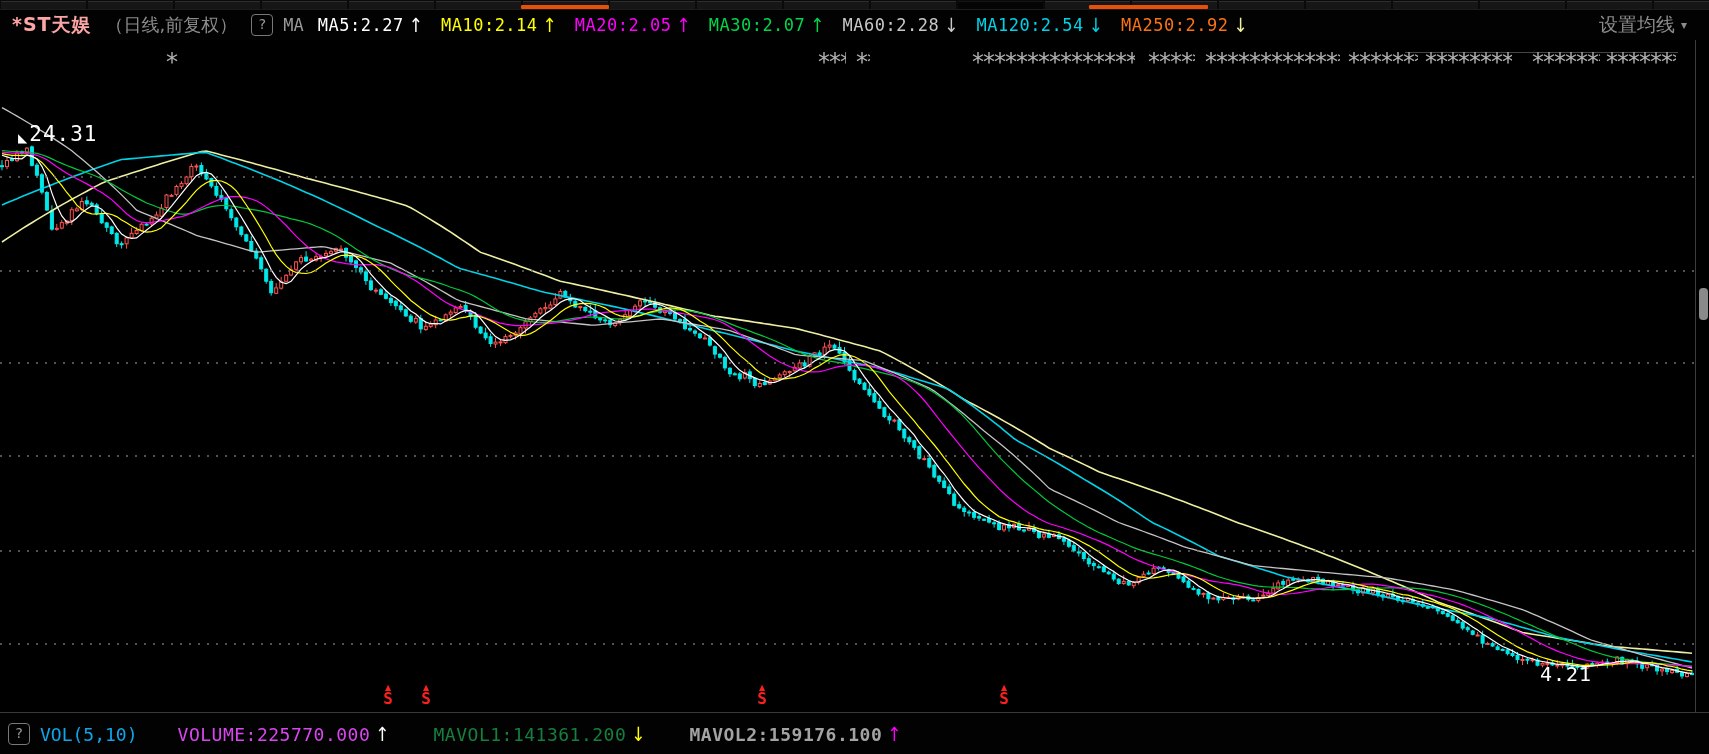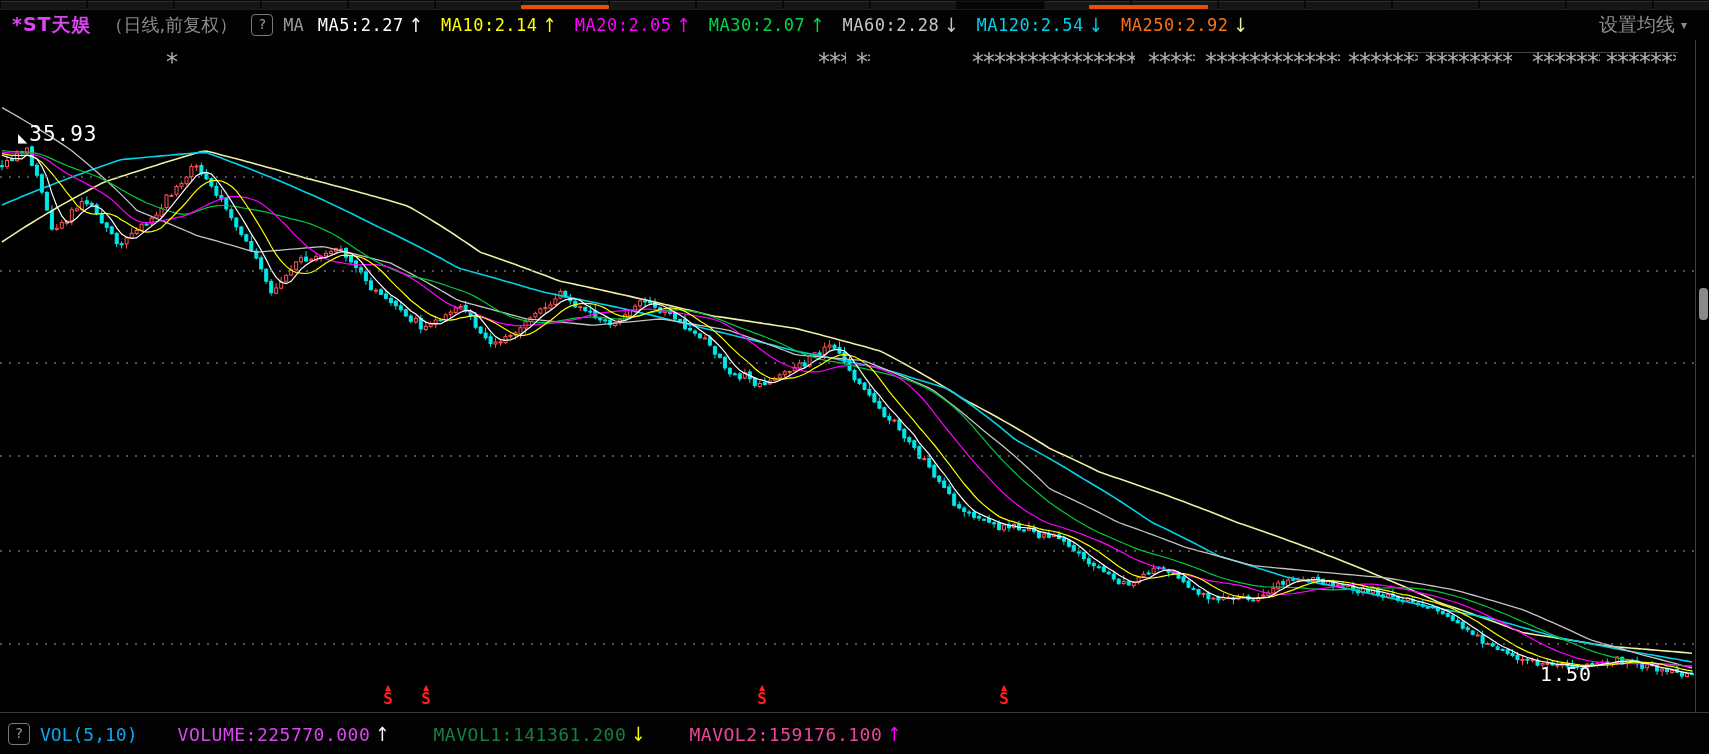--- a/index.html
+++ b/index.html
@@ -6,21 +6,21 @@
   .screen{position:relative;width:1709px;height:754px;background:#020202;overflow:hidden;
           font-family:"DejaVu Sans",sans-serif;-webkit-font-smoothing:none;}
   
   .tabstrip{position:absolute;left:0;top:0;width:1709px;height:9px;background:#0a0a0a;border-bottom:1px solid #1c1c1c;}
   .tabseg{position:absolute;top:1px;height:7px;background:#161616;border-top:1px solid #2e2e2e;}
   .tabseg.dark{background:#050505;border-top-color:#151515;}
   .tabhl{position:absolute;top:5px;height:4px;border-radius:1px;}
   
   .topbar{position:absolute;left:0;top:9px;width:1709px;height:31px;display:flex;align-items:center;
           padding:0 12px;box-sizing:border-box;white-space:nowrap;}
-  .sym{color:#d946ef;font-size:19px;font-weight:bold;letter-spacing:1px;}
+  .sym{color:#fca5a5;font-size:19px;font-weight:bold;letter-spacing:1px;}
   .mode{color:#8c8c8c;font-size:18px;margin-left:14px;}
   .helpbox{display:inline-block;width:20px;height:20px;line-height:19px;text-align:center;border:1px solid #787878;
            border-radius:4px;color:#9a9a9a;font-size:14px;margin-left:14px;font-family:"DejaVu Sans Mono",monospace;}
   .malbl{color:#9a9a9a;font-size:17px;margin-left:10px;font-family:"DejaVu Sans Mono",monospace;}
   .ma-items{display:inline-flex;align-items:flex-end;margin-left:14px;}
   .ma-item{display:inline-flex;align-items:center;margin-right:18px;}
   .num{font-family:"DejaVu Sans Mono",monospace;}
   .ma-item .lbl{font-size:17px;letter-spacing:0.5px;}
   .arr{font-size:17px;margin-left:5px;transform:scaleY(1.15);display:inline-block;}
   .settings{margin-left:auto;color:#8c8c8c;font-size:19px;display:inline-flex;align-items:center;cursor:default;padding-right:10px;}
@@ -812,23 +812,23 @@
         <polyline fill="none" stroke="#efefa2" stroke-width="1.6" points="2.0,202.0 7.0,198.6 12.0,195.4 17.0,192.1 21.9,188.9 26.9,185.8 31.9,182.7 36.9,179.6 41.9,176.6 46.9,173.6 51.9,170.7 56.8,167.8 61.8,164.9 66.8,162.1 71.8,159.3 76.8,156.6 81.8,153.9 86.8,151.2 91.7,148.5 96.7,145.9 101.7,143.3 106.7,141.3 111.7,139.6 116.7,138.0 121.6,136.3 126.6,134.7 131.6,133.1 136.6,131.5 141.6,129.9 146.6,128.3 151.6,126.7 156.5,125.2 161.5,123.6 166.5,122.1 171.5,120.5 176.5,119.0 181.5,117.5 186.5,116.0 191.4,114.5 196.4,113.0 201.4,111.6 206.4,111.0 211.4,112.3 216.4,113.6 221.4,114.9 226.3,116.2 231.3,117.5 236.3,118.8 241.3,120.1 246.3,121.5 251.3,122.8 256.3,124.2 261.2,125.5 266.2,126.9 271.2,128.3 276.2,129.6 281.2,131.0 286.2,132.4 291.1,133.9 296.1,135.3 301.1,136.7 306.1,138.2 311.1,139.4 316.1,140.7 321.1,142.0 326.0,143.3 331.0,144.7 336.0,146.0 341.0,147.3 346.0,148.6 351.0,150.0 356.0,151.3 360.9,152.7 365.9,154.1 370.9,155.5 375.9,156.8 380.9,158.2 385.9,159.6 390.9,161.1 395.8,162.5 400.8,163.9 405.8,165.4 410.8,167.7 415.8,170.6 420.8,173.6 425.8,176.6 430.7,179.6 435.7,182.7 440.7,185.8 445.7,189.0 450.7,192.2 455.7,195.5 460.6,198.8 465.6,202.1 470.6,205.5 475.6,209.0 480.6,212.4 485.6,214.1 490.6,215.8 495.5,217.5 500.5,219.3 505.5,221.0 510.5,222.8 515.5,224.6 520.5,226.4 525.5,228.2 530.4,230.0 535.4,231.9 540.4,233.7 545.4,235.6 550.4,237.5 555.4,239.4 560.4,241.2 565.3,242.3 570.3,243.3 575.3,244.4 580.3,245.5 585.3,246.5 590.3,247.6 595.3,248.7 600.2,249.8 605.2,250.9 610.2,252.0 615.2,253.1 620.2,254.2 625.2,255.3 630.1,256.4 635.1,257.6 640.1,258.7 645.1,259.8 650.1,261.0 655.1,262.1 660.1,263.3 665.0,264.5 670.0,265.6 675.0,266.8 680.0,268.0 685.0,269.2 690.0,270.4 695.0,271.6 699.9,272.8 704.9,274.0 709.9,275.2 714.9,276.2 719.9,276.9 724.9,277.6 729.9,278.4 734.8,279.1 739.8,279.9 744.8,280.6 749.8,281.4 754.8,282.2 759.8,282.9 764.8,283.7 769.7,284.4 774.7,285.2 779.7,286.0 784.7,286.8 789.7,287.5 794.7,288.3 799.6,289.4 804.6,290.7 809.6,292.0 814.6,293.3 819.6,294.6 824.6,295.9 829.6,297.2 834.5,298.5 839.5,299.9 844.5,301.2 849.5,302.5 854.5,303.9 859.5,305.3 864.5,306.6 869.4,308.0 874.4,309.4 879.4,310.8 884.4,313.1 889.4,315.7 894.4,318.4 899.4,321.1 904.3,323.8 909.3,326.6 914.3,329.4 919.3,332.2 924.3,335.1 929.3,338.0 934.3,340.9 939.2,343.9 944.2,346.9 949.2,350.0 954.2,353.1 959.2,356.3 964.2,359.5 969.1,362.2 974.1,364.8 979.1,367.4 984.1,370.1 989.1,372.8 994.1,375.5 999.1,378.3 1004.0,381.1 1009.0,383.9 1014.0,386.8 1019.0,389.7 1024.0,392.6 1029.0,395.6 1034.0,398.7 1038.9,401.7 1043.9,404.8 1048.9,408.0 1053.9,410.4 1058.9,412.7 1063.9,415.0 1068.9,417.3 1073.8,419.6 1078.8,422.0 1083.8,424.4 1088.8,426.8 1093.8,429.2 1098.8,431.7 1103.8,433.6 1108.7,435.3 1113.7,436.9 1118.7,438.6 1123.7,440.3 1128.7,442.0 1133.7,443.7 1138.6,445.4 1143.6,447.2 1148.6,448.9 1153.6,450.7 1158.6,452.5 1163.6,454.3 1168.6,456.1 1173.5,457.9 1178.5,459.8 1183.5,461.6 1188.5,463.5 1193.5,465.4 1198.5,467.3 1203.5,469.2 1208.4,471.1 1213.4,473.1 1218.4,475.1 1223.4,477.1 1228.4,479.1 1233.4,481.1 1238.4,482.9 1243.3,484.6 1248.3,486.3 1253.3,488.0 1258.3,489.7 1263.3,491.5 1268.3,493.2 1273.3,495.0 1278.2,496.8 1283.2,498.6 1288.2,500.4 1293.2,502.2 1298.2,504.0 1303.2,505.9 1308.1,507.7 1313.1,509.6 1318.1,511.5 1323.1,513.4 1328.1,515.4 1333.1,517.3 1338.1,519.3 1343.0,521.3 1348.0,523.3 1353.0,525.3 1358.0,527.3 1363.0,529.3 1368.0,531.3 1373.0,533.4 1377.9,535.5 1382.9,537.5 1387.9,539.7 1392.9,541.8 1397.9,543.9 1402.9,546.1 1407.9,548.3 1412.8,550.5 1417.8,552.8 1422.8,555.0 1427.8,557.3 1432.8,559.6 1437.8,561.9 1442.8,563.7 1447.7,565.4 1452.7,567.1 1457.7,568.8 1462.7,570.6 1467.7,572.3 1472.7,574.1 1477.6,575.9 1482.6,577.7 1487.6,579.5 1492.6,581.3 1497.6,583.1 1502.6,585.0 1507.6,586.8 1512.5,588.7 1517.5,590.6 1522.5,592.5 1527.5,593.4 1532.5,594.2 1537.5,595.0 1542.5,595.7 1547.4,596.5 1552.4,597.3 1557.4,598.1 1562.4,598.9 1567.4,599.7 1572.4,600.5 1577.4,601.3 1582.3,602.1 1587.3,602.9 1592.3,603.7 1597.3,604.5 1602.3,605.3 1607.3,606.1 1612.3,606.6 1617.2,607.0 1622.2,607.4 1627.2,607.8 1632.2,608.2 1637.2,608.6 1642.2,609.0 1647.1,609.4 1652.1,609.9 1657.1,610.3 1662.1,610.7 1667.1,611.1 1672.1,611.5 1677.1,611.9 1682.0,612.4 1687.0,612.8 1692.0,613.2"></polyline>
         <polyline fill="none" stroke="#00d2e8" stroke-width="1.6" points="2.0,164.9 7.0,162.8 12.0,160.7 17.0,158.7 21.9,156.6 26.9,154.6 31.9,152.6 36.9,150.6 41.9,148.6 46.9,146.7 51.9,144.7 56.8,142.8 61.8,140.9 66.8,139.0 71.8,137.1 76.8,135.3 81.8,133.4 86.8,131.6 91.7,129.8 96.7,128.0 101.7,126.2 106.7,124.4 111.7,122.7 116.7,120.9 121.6,119.5 126.6,119.1 131.6,118.6 136.6,118.2 141.6,117.7 146.6,117.3 151.6,116.8 156.5,116.4 161.5,115.9 166.5,115.5 171.5,115.0 176.5,114.6 181.5,114.1 186.5,113.7 191.4,113.2 196.4,112.8 201.4,112.4 206.4,112.6 211.4,114.5 216.4,116.3 221.4,118.1 226.3,120.0 231.3,121.9 236.3,123.8 241.3,125.7 246.3,127.6 251.3,129.6 256.3,131.5 261.2,133.5 266.2,135.5 271.2,137.5 276.2,139.6 281.2,141.6 286.2,143.7 291.1,145.8 296.1,148.0 301.1,150.2 306.1,152.4 311.1,154.6 316.1,156.8 321.1,159.1 326.0,161.4 331.0,163.7 336.0,166.1 341.0,168.5 346.0,170.9 351.0,173.3 356.0,175.7 360.9,178.2 365.9,180.7 370.9,183.3 375.9,185.7 380.9,188.1 385.9,190.4 390.9,192.8 395.8,195.3 400.8,197.7 405.8,200.2 410.8,202.7 415.8,205.2 420.8,207.8 425.8,210.4 430.7,213.0 435.7,215.7 440.7,218.3 445.7,221.1 450.7,223.8 455.7,226.6 460.6,228.7 465.6,230.1 470.6,231.4 475.6,232.8 480.6,234.2 485.6,235.5 490.6,236.9 495.5,238.3 500.5,239.7 505.5,241.2 510.5,242.6 515.5,244.0 520.5,245.4 525.5,246.9 530.4,248.4 535.4,249.8 540.4,251.3 545.4,252.5 550.4,253.5 555.4,254.5 560.4,255.6 565.3,256.6 570.3,257.6 575.3,258.6 580.3,259.6 585.3,260.7 590.3,261.7 595.3,262.7 600.2,263.8 605.2,264.8 610.2,265.9 615.2,266.9 620.2,268.0 625.2,269.1 630.1,270.2 635.1,271.4 640.1,272.6 645.1,273.7 650.1,274.9 655.1,276.1 660.1,277.3 665.0,278.5 670.0,279.8 675.0,281.0 680.0,282.2 685.0,283.5 690.0,284.7 695.0,285.9 699.9,287.2 704.9,288.5 709.9,289.7 714.9,291.0 719.9,292.1 724.9,293.3 729.9,294.5 734.8,295.7 739.8,297.0 744.8,298.2 749.8,299.4 754.8,300.6 759.8,301.9 764.8,303.1 769.7,304.4 774.7,305.6 779.7,306.9 784.7,308.2 789.7,309.5 794.7,310.8 799.6,311.9 804.6,312.8 809.6,313.8 814.6,314.8 819.6,315.8 824.6,316.8 829.6,317.8 834.5,318.8 839.5,319.8 844.5,320.8 849.5,321.8 854.5,322.9 859.5,323.9 864.5,324.9 869.4,326.0 874.4,327.0 879.4,328.0 884.4,329.4 889.4,330.9 894.4,332.3 899.4,333.8 904.3,335.3 909.3,336.9 914.3,338.4 919.3,339.9 924.3,341.5 929.3,343.0 934.3,344.6 939.2,346.1 944.2,347.7 949.2,349.6 954.2,353.0 959.2,356.5 964.2,360.0 969.1,363.5 974.1,367.2 979.1,370.9 984.1,374.6 989.1,378.4 994.1,382.3 999.1,386.2 1004.0,390.3 1009.0,394.3 1014.0,398.5 1019.0,401.8 1024.0,404.4 1029.0,407.1 1034.0,409.9 1038.9,412.6 1043.9,415.4 1048.9,418.2 1053.9,421.1 1058.9,424.0 1063.9,427.0 1068.9,429.9 1073.8,433.0 1078.8,436.0 1083.8,439.1 1088.8,442.0 1093.8,445.0 1098.8,448.0 1103.8,451.0 1108.7,454.0 1113.7,457.2 1118.7,460.3 1123.7,463.5 1128.7,466.8 1133.7,470.1 1138.6,473.4 1143.6,476.8 1148.6,480.2 1153.6,483.2 1158.6,485.5 1163.6,487.9 1168.6,490.3 1173.5,492.8 1178.5,495.2 1183.5,497.7 1188.5,500.3 1193.5,502.8 1198.5,505.4 1203.5,508.0 1208.4,510.6 1213.4,513.3 1218.4,516.0 1223.4,517.6 1228.4,519.1 1233.4,520.6 1238.4,522.1 1243.3,523.6 1248.3,525.1 1253.3,526.6 1258.3,528.2 1263.3,529.7 1268.3,531.3 1273.3,532.8 1278.2,534.4 1283.2,536.0 1288.2,537.4 1293.2,538.3 1298.2,539.3 1303.2,540.2 1308.1,541.2 1313.1,542.1 1318.1,543.1 1323.1,544.1 1328.1,545.0 1333.1,546.0 1338.1,547.0 1343.0,547.9 1348.0,548.9 1353.0,549.9 1358.0,551.0 1363.0,552.1 1368.0,553.1 1373.0,554.2 1377.9,555.3 1382.9,556.4 1387.9,557.5 1392.9,558.6 1397.9,559.8 1402.9,560.9 1407.9,562.0 1412.8,563.1 1417.8,564.3 1422.8,565.4 1427.8,566.3 1432.8,567.3 1437.8,568.2 1442.8,569.2 1447.7,570.1 1452.7,571.1 1457.7,572.0 1462.7,573.0 1467.7,574.0 1472.7,574.9 1477.6,575.9 1482.6,576.9 1487.6,577.9 1492.6,579.1 1497.6,580.5 1502.6,581.9 1507.6,583.2 1512.5,584.6 1517.5,586.0 1522.5,587.4 1527.5,588.8 1532.5,590.3 1537.5,591.7 1542.5,593.1 1547.4,594.6 1552.4,596.0 1557.4,597.4 1562.4,598.4 1567.4,599.3 1572.4,600.3 1577.4,601.2 1582.3,602.2 1587.3,603.1 1592.3,604.1 1597.3,605.0 1602.3,606.0 1607.3,607.0 1612.3,608.0 1617.2,608.9 1622.2,609.9 1627.2,610.8 1632.2,611.7 1637.2,612.5 1642.2,613.3 1647.1,614.2 1652.1,615.0 1657.1,615.9 1662.1,616.8 1667.1,617.6 1672.1,618.5 1677.1,619.3 1682.0,620.2 1687.0,621.1 1692.0,622.0"></polyline>
         <polyline fill="none" stroke="#c4c4c4" stroke-width="1.3" points="2.0,67.6 7.0,70.4 12.0,73.2 17.0,76.1 21.9,79.0 26.9,82.0 31.9,85.0 36.9,88.0 41.9,91.1 46.9,94.2 51.9,97.4 56.8,100.6 61.8,103.9 66.8,107.2 71.8,110.8 76.8,114.9 81.8,119.0 86.8,123.2 91.7,127.4 96.7,131.8 101.7,136.2 106.7,140.8 111.7,145.4 116.7,150.1 121.6,154.9 126.6,159.9 131.6,164.9 136.6,170.1 141.6,172.4 146.6,174.4 151.6,176.4 156.5,178.5 161.5,180.5 166.5,182.6 171.5,184.7 176.5,186.8 181.5,188.9 186.5,191.0 191.4,193.2 196.4,195.4 201.4,196.8 206.4,198.1 211.4,199.5 216.4,200.9 221.4,202.4 226.3,203.8 231.3,205.2 236.3,206.7 241.3,208.1 246.3,209.6 251.3,211.0 256.3,212.2 261.2,211.8 266.2,211.4 271.2,210.9 276.2,210.5 281.2,210.1 286.2,209.7 291.1,209.2 296.1,208.8 301.1,208.4 306.1,207.9 311.1,207.5 316.1,207.1 321.1,206.7 326.0,207.2 331.0,208.4 336.0,209.6 341.0,210.8 346.0,212.0 351.0,213.2 356.0,214.4 360.9,215.7 365.9,216.9 370.9,218.1 375.9,219.4 380.9,220.6 385.9,221.9 390.9,223.2 395.8,225.8 400.8,228.3 405.8,231.0 410.8,233.6 415.8,236.3 420.8,239.0 425.8,241.8 430.7,244.6 435.7,247.4 440.7,250.2 445.7,253.1 450.7,256.1 455.7,259.0 460.6,261.2 465.6,262.5 470.6,263.8 475.6,265.1 480.6,266.5 485.6,267.8 490.6,269.1 495.5,270.5 500.5,271.8 505.5,273.2 510.5,274.6 515.5,275.9 520.5,277.3 525.5,278.7 530.4,279.3 535.4,279.7 540.4,280.2 545.4,280.7 550.4,281.2 555.4,281.6 560.4,282.1 565.3,282.6 570.3,283.1 575.3,283.5 580.3,284.0 585.3,284.5 590.3,285.0 595.3,285.1 600.2,284.6 605.2,284.2 610.2,283.7 615.2,283.2 620.2,282.7 625.2,282.2 630.1,281.8 635.1,281.3 640.1,280.8 645.1,280.4 650.1,279.9 655.1,279.4 660.1,279.0 665.0,279.5 670.0,280.3 675.0,281.1 680.0,282.0 685.0,282.8 690.0,283.6 695.0,284.5 699.9,285.3 704.9,286.2 709.9,287.0 714.9,287.9 719.9,288.7 724.9,289.6 729.9,290.6 734.8,292.4 739.8,294.1 744.8,295.9 749.8,297.6 754.8,299.4 759.8,301.2 764.8,303.0 769.7,304.9 774.7,306.7 779.7,308.6 784.7,310.5 789.7,312.3 794.7,314.3 799.6,315.2 804.6,315.6 809.6,316.0 814.6,316.4 819.6,316.8 824.6,317.2 829.6,317.7 834.5,318.1 839.5,318.5 844.5,318.9 849.5,319.3 854.5,319.8 859.5,320.2 864.5,320.8 869.4,322.8 874.4,324.8 879.4,326.8 884.4,328.8 889.4,330.9 894.4,333.0 899.4,335.1 904.3,337.2 909.3,339.3 914.3,341.5 919.3,343.6 924.3,345.8 929.3,348.1 934.3,351.1 939.2,354.8 944.2,358.5 949.2,362.4 954.2,366.3 959.2,370.2 964.2,374.3 969.1,378.4 974.1,382.6 979.1,386.8 984.1,391.0 989.1,394.9 994.1,398.9 999.1,402.9 1004.0,407.0 1009.0,411.2 1014.0,415.5 1019.0,419.9 1024.0,424.4 1029.0,428.9 1034.0,433.6 1038.9,438.3 1043.9,443.1 1048.9,448.1 1053.9,450.9 1058.9,453.2 1063.9,455.5 1068.9,457.8 1073.8,460.2 1078.8,462.6 1083.8,465.0 1088.8,467.5 1093.8,469.9 1098.8,472.4 1103.8,475.0 1108.7,477.5 1113.7,480.1 1118.7,482.5 1123.7,484.3 1128.7,486.1 1133.7,487.8 1138.6,489.7 1143.6,491.5 1148.6,493.3 1153.6,495.2 1158.6,497.0 1163.6,498.9 1168.6,500.8 1173.5,502.7 1178.5,504.7 1183.5,506.6 1188.5,508.1 1193.5,509.4 1198.5,510.8 1203.5,512.1 1208.4,513.4 1213.4,514.8 1218.4,516.1 1223.4,517.5 1228.4,518.9 1233.4,520.3 1238.4,521.7 1243.3,523.1 1248.3,524.5 1253.3,525.7 1258.3,526.2 1263.3,526.7 1268.3,527.1 1273.3,527.6 1278.2,528.1 1283.2,528.5 1288.2,529.0 1293.2,529.5 1298.2,529.9 1303.2,530.4 1308.1,530.9 1313.1,531.4 1318.1,531.8 1323.1,532.3 1328.1,532.7 1333.1,533.2 1338.1,533.6 1343.0,534.1 1348.0,534.5 1353.0,534.9 1358.0,535.4 1363.0,535.8 1368.0,536.3 1373.0,536.7 1377.9,537.2 1382.9,537.6 1387.9,538.1 1392.9,539.0 1397.9,539.8 1402.9,540.7 1407.9,541.6 1412.8,542.5 1417.8,543.3 1422.8,544.2 1427.8,545.1 1432.8,546.0 1437.8,546.9 1442.8,547.8 1447.7,548.7 1452.7,549.6 1457.7,550.8 1462.7,552.2 1467.7,553.6 1472.7,555.0 1477.6,556.4 1482.6,557.8 1487.6,559.3 1492.6,560.7 1497.6,562.2 1502.6,563.7 1507.6,565.2 1512.5,566.6 1517.5,568.1 1522.5,569.7 1527.5,571.7 1532.5,573.8 1537.5,575.9 1542.5,578.1 1547.4,580.3 1552.4,582.4 1557.4,584.7 1562.4,586.9 1567.4,589.2 1572.4,591.4 1577.4,593.8 1582.3,596.1 1587.3,598.4 1592.3,600.5 1597.3,601.9 1602.3,603.3 1607.3,604.7 1612.3,606.1 1617.2,607.6 1622.2,609.0 1627.2,610.5 1632.2,611.9 1637.2,613.4 1642.2,614.9 1647.1,616.1 1652.1,617.4 1657.1,618.7 1662.1,620.0 1667.1,621.3 1672.1,622.6 1677.1,624.0 1682.0,625.3 1687.0,626.6 1692.0,628.0"></polyline>
         <polyline fill="none" stroke="#00c83c" stroke-width="1.2" points="2.0,110.6 7.0,111.0 12.0,111.5 17.0,111.7 21.9,111.9 26.9,111.9 31.9,112.5 36.9,113.4 41.9,114.7 46.9,116.6 51.9,118.9 56.8,121.2 61.8,123.4 66.8,125.5 71.8,127.4 76.8,129.4 81.8,131.0 86.8,132.7 91.7,134.5 96.7,136.5 101.7,138.8 106.7,141.2 111.7,143.8 116.7,146.7 121.6,149.7 126.6,152.5 131.6,155.2 136.6,157.9 141.6,160.4 146.6,163.0 151.6,164.8 156.5,166.8 161.5,168.5 166.5,170.2 171.5,171.8 176.5,173.4 181.5,174.1 186.5,174.2 191.4,173.2 196.4,171.5 201.4,169.6 206.4,167.9 211.4,166.7 216.4,165.8 221.4,165.5 226.3,165.5 231.3,166.0 236.3,166.7 241.3,167.7 246.3,168.5 251.3,169.3 256.3,170.2 261.2,171.2 266.2,172.2 271.2,173.5 276.2,174.8 281.2,176.1 286.2,177.4 291.1,178.8 296.1,179.9 301.1,181.1 306.1,182.5 311.1,184.1 316.1,186.2 321.1,188.2 326.0,190.6 331.0,193.0 336.0,195.7 341.0,198.8 346.0,202.3 351.0,205.6 356.0,208.9 360.9,212.1 365.9,215.2 370.9,218.4 375.9,221.3 380.9,223.9 385.9,226.3 390.9,228.6 395.8,230.7 400.8,232.6 405.8,234.4 410.8,236.1 415.8,237.2 420.8,238.2 425.8,239.3 430.7,240.6 435.7,242.0 440.7,243.6 445.7,245.3 450.7,247.2 455.7,248.8 460.6,250.4 465.6,252.3 470.6,254.3 475.6,256.9 480.6,259.7 485.6,262.8 490.6,266.0 495.5,269.0 500.5,271.8 505.5,274.2 510.5,276.5 515.5,278.3 520.5,279.6 525.5,280.7 530.4,281.6 535.4,282.1 540.4,282.3 545.4,282.4 550.4,282.2 555.4,281.6 560.4,280.6 565.3,279.8 570.3,278.9 575.3,278.2 580.3,277.6 585.3,277.3 590.3,277.0 595.3,277.1 600.2,277.4 605.2,277.8 610.2,278.4 615.2,278.8 620.2,278.9 625.2,278.5 630.1,277.8 635.1,276.7 640.1,275.3 645.1,274.0 650.1,272.8 655.1,271.8 660.1,271.1 665.0,270.4 670.0,269.9 675.0,269.8 680.0,269.9 685.0,270.4 690.0,271.1 695.0,271.9 699.9,272.9 704.9,274.2 709.9,276.0 714.9,277.8 719.9,279.6 724.9,281.5 729.9,283.6 734.8,285.6 739.8,287.6 744.8,289.3 749.8,291.1 754.8,293.1 759.8,294.9 764.8,296.8 769.7,298.8 774.7,300.8 779.7,303.0 784.7,305.2 789.7,307.7 794.7,310.1 799.6,312.2 804.6,314.4 809.6,316.0 814.6,317.5 819.6,319.1 824.6,320.2 829.6,321.1 834.5,321.8 839.5,322.7 844.5,323.7 849.5,324.8 854.5,326.3 859.5,327.6 864.5,328.7 869.4,329.9 874.4,331.0 879.4,332.1 884.4,333.3 889.4,334.6 894.4,336.0 899.4,337.5 904.3,339.0 909.3,340.7 914.3,342.5 919.3,344.7 924.3,347.0 929.3,349.7 934.3,352.7 939.2,355.9 944.2,359.5 949.2,363.4 954.2,367.5 959.2,372.2 964.2,377.2 969.1,382.3 974.1,387.9 979.1,393.8 984.1,399.7 989.1,405.6 994.1,411.2 999.1,416.8 1004.0,421.9 1009.0,426.9 1014.0,431.8 1019.0,436.6 1024.0,441.2 1029.0,445.5 1034.0,449.6 1038.9,453.8 1043.9,458.0 1048.9,461.9 1053.9,465.4 1058.9,468.9 1063.9,472.3 1068.9,475.5 1073.8,478.7 1078.8,481.7 1083.8,484.5 1088.8,487.4 1093.8,490.0 1098.8,492.5 1103.8,494.6 1108.7,496.8 1113.7,499.0 1118.7,501.3 1123.7,503.3 1128.7,505.5 1133.7,507.6 1138.6,509.4 1143.6,511.1 1148.6,512.6 1153.6,514.1 1158.6,515.5 1163.6,517.0 1168.6,518.5 1173.5,520.0 1178.5,521.7 1183.5,523.4 1188.5,525.1 1193.5,527.0 1198.5,528.9 1203.5,530.9 1208.4,533.0 1213.4,534.9 1218.4,536.7 1223.4,538.3 1228.4,539.8 1233.4,541.2 1238.4,542.3 1243.3,543.3 1248.3,544.4 1253.3,545.4 1258.3,546.2 1263.3,546.7 1268.3,547.0 1273.3,547.2 1278.2,547.2 1283.2,547.2 1288.2,547.3 1293.2,547.5 1298.2,547.7 1303.2,548.1 1308.1,548.6 1313.1,548.9 1318.1,549.2 1323.1,549.6 1328.1,549.7 1333.1,549.8 1338.1,549.7 1343.0,549.6 1348.0,549.3 1353.0,549.2 1358.0,549.0 1363.0,548.6 1368.0,548.4 1373.0,548.1 1377.9,548.0 1382.9,548.0 1387.9,547.9 1392.9,547.9 1397.9,547.9 1402.9,547.9 1407.9,548.0 1412.8,548.2 1417.8,548.6 1422.8,549.1 1427.8,549.9 1432.8,550.7 1437.8,551.7 1442.8,552.8 1447.7,554.0 1452.7,555.3 1457.7,556.7 1462.7,558.3 1467.7,559.9 1472.7,561.6 1477.6,563.3 1482.6,565.1 1487.6,567.0 1492.6,569.0 1497.6,571.1 1502.6,573.0 1507.6,575.0 1512.5,577.2 1517.5,579.4 1522.5,581.7 1527.5,583.8 1532.5,585.9 1537.5,588.2 1542.5,590.4 1547.4,592.5 1552.4,594.7 1557.4,596.9 1562.4,599.1 1567.4,601.2 1572.4,603.2 1577.4,605.3 1582.3,607.4 1587.3,609.3 1592.3,611.1 1597.3,612.7 1602.3,614.2 1607.3,615.6 1612.3,616.8 1617.2,617.8 1622.2,618.8 1627.2,619.7 1632.2,620.3 1637.2,621.0 1642.2,621.8 1647.1,622.3 1652.1,622.8 1657.1,623.4 1662.1,623.8 1667.1,624.2 1672.1,624.6 1677.1,625.0 1682.0,625.6 1687.0,625.8 1692.0,626.2"></polyline>
         <polyline fill="none" stroke="#ff00ff" stroke-width="1.2" points="2.0,112.1 7.0,112.6 12.0,113.1 17.0,113.2 21.9,113.4 26.9,113.4 31.9,114.1 36.9,115.3 41.9,117.2 46.9,119.8 51.9,123.3 56.8,126.7 61.8,130.0 66.8,133.2 71.8,136.0 76.8,138.8 81.8,141.3 86.8,143.9 91.7,146.6 96.7,149.7 101.7,152.5 106.7,155.9 111.7,159.6 116.7,164.2 121.6,168.9 126.6,173.8 131.6,177.5 136.6,180.5 141.6,182.2 146.6,182.9 151.6,182.4 156.5,181.7 161.5,181.0 166.5,179.6 171.5,178.8 176.5,177.6 181.5,176.6 186.5,175.1 191.4,172.9 196.4,170.3 201.4,167.7 206.4,165.2 211.4,162.9 216.4,160.7 221.4,158.6 226.3,157.3 231.3,156.6 236.3,156.5 241.3,156.9 246.3,157.6 251.3,159.0 256.3,160.8 261.2,163.4 266.2,167.1 271.2,171.3 276.2,175.9 281.2,180.6 286.2,185.5 291.1,190.9 296.1,196.2 301.1,200.9 306.1,205.5 311.1,209.6 316.1,213.0 321.1,216.3 326.0,218.8 331.0,220.7 336.0,221.9 341.0,222.7 346.0,223.6 351.0,224.2 356.0,224.6 360.9,224.8 365.9,224.7 370.9,224.6 375.9,224.7 380.9,225.3 385.9,226.3 390.9,227.8 395.8,229.9 400.8,232.4 405.8,234.9 410.8,237.9 415.8,240.8 420.8,244.3 425.8,247.9 430.7,251.6 435.7,255.3 440.7,259.1 445.7,262.2 450.7,264.9 455.7,267.1 460.6,269.0 465.6,270.6 470.6,272.0 475.6,273.9 480.6,275.8 485.6,277.8 490.6,279.8 495.5,281.6 500.5,283.2 505.5,284.2 510.5,284.9 515.5,285.6 520.5,285.6 525.5,285.3 530.4,285.0 535.4,284.7 540.4,284.1 545.4,283.7 550.4,283.3 555.4,282.8 560.4,282.0 565.3,281.2 570.3,280.4 575.3,279.4 580.3,278.1 585.3,276.7 590.3,275.2 595.3,274.1 600.2,273.1 605.2,272.3 610.2,271.8 615.2,271.3 620.2,270.9 625.2,270.6 630.1,270.2 635.1,269.9 640.1,269.5 645.1,269.1 650.1,269.0 655.1,269.5 660.1,270.5 665.0,271.2 670.0,271.9 675.0,272.5 680.0,273.2 685.0,274.0 690.0,274.9 695.0,275.7 699.9,276.5 704.9,277.4 709.9,278.3 714.9,279.7 719.9,281.5 724.9,283.9 729.9,286.9 734.8,290.1 739.8,293.9 744.8,297.5 749.8,301.3 754.8,305.1 759.8,308.7 764.8,312.5 769.7,316.0 774.7,319.1 779.7,322.0 784.7,324.3 789.7,326.5 794.7,328.3 799.6,329.7 804.6,331.2 809.6,331.8 814.6,331.8 819.6,331.6 824.6,330.5 829.6,329.0 834.5,327.7 839.5,326.4 844.5,325.9 849.5,325.5 854.5,325.2 859.5,325.2 864.5,325.4 869.4,326.1 874.4,327.1 879.4,328.6 884.4,330.6 889.4,332.8 894.4,335.2 899.4,338.3 904.3,341.6 909.3,345.6 914.3,350.1 919.3,355.0 924.3,360.5 929.3,366.6 934.3,373.1 939.2,379.5 944.2,385.8 949.2,392.0 954.2,398.1 959.2,404.3 964.2,410.4 969.1,416.3 974.1,422.2 979.1,427.8 984.1,433.0 989.1,438.3 994.1,443.7 999.1,448.9 1004.0,453.5 1009.0,458.0 1014.0,462.1 1019.0,465.9 1024.0,469.7 1029.0,473.0 1034.0,475.8 1038.9,478.8 1043.9,481.2 1048.9,483.5 1053.9,485.0 1058.9,486.5 1063.9,488.0 1068.9,489.7 1073.8,491.3 1078.8,493.0 1083.8,494.9 1088.8,497.0 1093.8,499.0 1098.8,500.9 1103.8,503.1 1108.7,505.4 1113.7,508.0 1118.7,510.6 1123.7,513.1 1128.7,516.0 1133.7,518.5 1138.6,520.6 1143.6,522.6 1148.6,524.5 1153.6,526.3 1158.6,527.9 1163.6,529.3 1168.6,530.7 1173.5,531.9 1178.5,533.2 1183.5,534.4 1188.5,535.6 1193.5,536.7 1198.5,538.1 1203.5,539.1 1208.4,540.3 1213.4,541.3 1218.4,542.0 1223.4,542.8 1228.4,543.4 1233.4,544.3 1238.4,545.2 1243.3,546.3 1248.3,547.6 1253.3,549.2 1258.3,550.7 1263.3,552.2 1268.3,553.3 1273.3,554.0 1278.2,554.3 1283.2,554.4 1288.2,554.0 1293.2,553.5 1298.2,552.8 1303.2,552.0 1308.1,551.2 1313.1,550.1 1318.1,549.2 1323.1,548.5 1328.1,547.7 1333.1,547.0 1338.1,546.4 1343.0,545.9 1348.0,545.2 1353.0,544.7 1358.0,544.5 1363.0,544.1 1368.0,544.1 1373.0,544.1 1377.9,544.7 1382.9,545.3 1387.9,546.1 1392.9,546.9 1397.9,547.9 1402.9,549.0 1407.9,549.8 1412.8,551.1 1417.8,552.3 1422.8,553.4 1427.8,554.7 1432.8,555.7 1437.8,557.0 1442.8,558.5 1447.7,560.0 1452.7,561.5 1457.7,563.0 1462.7,564.9 1467.7,566.8 1472.7,569.0 1477.6,571.0 1482.6,573.2 1487.6,575.6 1492.6,578.0 1497.6,580.4 1502.6,582.9 1507.6,585.6 1512.5,588.2 1517.5,591.0 1522.5,593.6 1527.5,596.3 1532.5,598.9 1537.5,601.7 1542.5,604.2 1547.4,606.7 1552.4,608.9 1557.4,611.1 1562.4,613.0 1567.4,614.8 1572.4,616.5 1577.4,618.1 1582.3,619.4 1587.3,620.5 1592.3,621.4 1597.3,622.1 1602.3,622.7 1607.3,623.2 1612.3,623.6 1617.2,623.4 1622.2,623.7 1627.2,623.7 1632.2,623.7 1637.2,623.7 1642.2,623.9 1647.1,624.0 1652.1,624.0 1657.1,624.3 1662.1,624.5 1667.1,624.8 1672.1,625.0 1677.1,625.2 1682.0,625.6 1687.0,626.1 1692.0,626.6"></polyline>
         <polyline fill="none" stroke="#ffff00" stroke-width="1.2" points="2.0,113.7 7.0,114.6 12.0,115.4 17.0,115.4 21.9,115.6 26.9,115.2 31.9,116.5 36.9,118.7 41.9,122.4 46.9,127.8 51.9,133.3 56.8,139.6 61.8,145.6 66.8,152.5 71.8,158.4 76.8,165.2 81.8,169.3 86.8,172.4 91.7,173.8 96.7,174.1 101.7,173.5 106.7,173.4 111.7,174.5 116.7,176.6 121.6,179.9 126.6,182.8 131.6,186.0 136.6,188.8 141.6,190.9 146.6,192.1 151.6,191.6 156.5,190.3 161.5,187.7 166.5,182.7 171.5,177.8 176.5,172.5 181.5,167.5 186.5,162.1 191.4,156.2 196.4,150.4 201.4,146.1 206.4,142.7 211.4,140.6 216.4,140.6 221.4,141.0 226.3,143.1 231.3,146.3 236.3,150.9 241.3,157.6 246.3,165.0 251.3,172.7 256.3,180.6 261.2,188.8 266.2,197.3 271.2,206.5 276.2,214.6 281.2,221.2 286.2,226.4 291.1,230.2 296.1,232.5 301.1,233.2 306.1,233.5 311.1,232.5 316.1,230.0 321.1,226.5 326.0,223.1 331.0,220.2 336.0,217.6 341.0,215.5 346.0,215.1 351.0,215.5 356.0,216.1 360.9,217.3 365.9,219.6 370.9,222.7 375.9,226.3 380.9,230.5 385.9,235.5 390.9,240.9 395.8,245.8 400.8,250.6 405.8,255.5 410.8,260.5 415.8,264.3 420.8,268.2 425.8,271.8 430.7,274.9 435.7,277.1 440.7,279.0 445.7,279.9 450.7,280.1 455.7,279.3 460.6,277.8 465.6,277.1 470.6,275.8 475.6,275.9 480.6,276.8 485.6,278.5 490.6,280.6 495.5,283.3 500.5,286.2 505.5,289.2 510.5,292.2 515.5,294.5 520.5,295.7 525.5,295.2 530.4,293.6 535.4,291.1 540.4,287.5 545.4,284.1 550.4,280.4 555.4,276.6 560.4,272.2 565.3,268.7 570.3,266.1 575.3,264.6 580.3,263.6 585.3,263.3 590.3,263.6 595.3,264.5 600.2,266.0 605.2,268.1 610.2,271.4 615.2,274.0 620.2,275.9 625.2,276.7 630.1,277.1 635.1,276.7 640.1,275.6 645.1,273.8 650.1,272.1 655.1,270.9 660.1,269.7 665.0,268.5 670.0,267.9 675.0,268.3 680.0,269.2 685.0,271.4 690.0,274.3 695.0,277.5 699.9,281.0 704.9,284.0 709.9,287.3 714.9,291.6 719.9,296.0 724.9,300.8 729.9,306.1 734.8,310.6 739.8,315.4 744.8,319.4 749.8,323.6 754.8,328.5 759.8,332.4 764.8,335.5 769.7,338.0 774.7,339.0 779.7,339.1 784.7,338.9 789.7,338.1 794.7,337.6 799.6,336.0 804.6,334.0 809.6,331.2 814.6,328.1 819.6,325.5 824.6,322.3 829.6,319.3 834.5,317.0 839.5,315.2 844.5,314.7 849.5,315.4 854.5,316.7 859.5,319.3 864.5,322.8 869.4,326.6 874.4,332.0 879.4,338.3 884.4,345.1 889.4,351.9 894.4,357.8 899.4,363.8 904.3,369.6 909.3,375.4 914.3,381.2 919.3,387.5 924.3,393.2 929.3,399.1 934.3,405.0 939.2,411.1 944.2,417.9 949.2,424.2 954.2,430.9 959.2,437.5 964.2,444.0 969.1,449.5 974.1,455.5 979.1,460.8 984.1,465.1 989.1,469.3 994.1,473.0 999.1,476.6 1004.0,478.6 1009.0,480.6 1014.0,481.9 1019.0,483.6 1024.0,485.0 1029.0,485.9 1034.0,487.1 1038.9,488.6 1043.9,489.8 1048.9,490.5 1053.9,491.5 1058.9,492.6 1063.9,494.3 1068.9,495.9 1073.8,497.9 1078.8,500.3 1083.8,503.0 1088.8,505.6 1093.8,508.7 1098.8,511.7 1103.8,515.4 1108.7,518.9 1113.7,522.7 1118.7,526.5 1123.7,529.5 1128.7,532.8 1133.7,535.2 1138.6,536.6 1143.6,537.5 1148.6,538.2 1153.6,537.8 1158.6,537.2 1163.6,536.1 1168.6,535.0 1173.5,534.3 1178.5,533.6 1183.5,533.6 1188.5,534.5 1193.5,536.0 1198.5,538.0 1203.5,540.5 1208.4,543.5 1213.4,546.5 1218.4,549.3 1223.4,551.7 1228.4,553.7 1233.4,555.5 1238.4,556.4 1243.3,557.2 1248.3,557.7 1253.3,558.4 1258.3,558.2 1263.3,558.0 1268.3,557.3 1273.3,556.3 1278.2,554.8 1283.2,553.3 1288.2,551.6 1293.2,549.9 1298.2,547.9 1303.2,545.9 1308.1,544.3 1313.1,542.6 1318.1,541.3 1323.1,540.9 1328.1,540.7 1333.1,540.9 1338.1,541.4 1343.0,541.9 1348.0,542.5 1353.0,543.5 1358.0,544.6 1363.0,545.7 1368.0,546.9 1373.0,547.4 1377.9,548.8 1382.9,549.9 1387.9,550.8 1392.9,552.0 1397.9,553.5 1402.9,554.6 1407.9,555.2 1412.8,556.6 1417.8,557.8 1422.8,559.5 1427.8,560.7 1432.8,561.8 1437.8,563.4 1442.8,565.1 1447.7,566.7 1452.7,568.6 1457.7,571.0 1462.7,573.6 1467.7,576.1 1472.7,578.9 1477.6,581.7 1482.6,585.2 1487.6,588.5 1492.6,591.7 1497.6,595.0 1502.6,598.0 1507.6,601.1 1512.5,603.9 1517.5,606.9 1522.5,609.4 1527.5,611.9 1532.5,613.6 1537.5,615.8 1542.5,617.5 1547.4,618.9 1552.4,620.4 1557.4,621.6 1562.4,622.4 1567.4,623.1 1572.4,623.8 1577.4,624.5 1582.3,625.4 1587.3,625.3 1592.3,625.4 1597.3,625.4 1602.3,625.1 1607.3,624.9 1612.3,624.7 1617.2,623.8 1622.2,623.6 1627.2,622.8 1632.2,622.1 1637.2,622.1 1642.2,622.5 1647.1,622.6 1652.1,622.9 1657.1,623.7 1662.1,624.3 1667.1,625.8 1672.1,626.5 1677.1,627.7 1682.0,629.2 1687.0,630.2 1692.0,630.8"></polyline>
         <polyline fill="none" stroke="#ffffff" stroke-width="1.2" points="2.0,115.2 7.0,116.9 12.0,118.5 17.0,118.6 21.9,118.8 26.9,115.1 31.9,116.1 36.9,118.9 41.9,126.3 46.9,137.1 51.9,153.1 56.8,165.9 61.8,176.0 66.8,182.1 71.8,182.0 76.8,178.0 81.8,172.6 86.8,168.9 91.7,165.8 96.7,166.5 101.7,169.2 106.7,174.3 111.7,180.2 116.7,187.9 121.6,194.1 126.6,197.2 131.6,198.5 136.6,197.9 141.6,193.9 146.6,190.0 151.6,186.1 156.5,182.4 161.5,178.0 166.5,172.0 171.5,166.1 176.5,159.8 181.5,153.6 186.5,147.4 191.4,141.6 196.4,135.7 201.4,133.2 206.4,132.3 211.4,134.1 216.4,139.7 221.4,146.4 226.3,153.3 231.3,161.1 236.3,169.2 241.3,177.0 246.3,185.4 251.3,193.9 256.3,201.9 261.2,210.3 266.2,219.6 271.2,229.8 276.2,237.4 281.2,242.3 286.2,243.7 291.1,241.3 296.1,235.1 301.1,229.1 306.1,225.0 311.1,221.8 316.1,219.2 321.1,218.2 326.0,217.3 331.0,215.5 336.0,213.4 341.0,211.8 346.0,212.0 351.0,213.6 356.0,216.7 360.9,221.4 365.9,227.6 370.9,234.1 375.9,239.8 380.9,245.2 385.9,250.5 390.9,254.9 395.8,258.1 400.8,262.0 405.8,266.3 410.8,270.9 415.8,274.1 420.8,278.7 425.8,282.1 430.7,283.7 435.7,283.5 440.7,283.9 445.7,281.1 450.7,278.2 455.7,275.0 460.6,272.3 465.6,270.4 470.6,270.7 475.6,273.6 480.6,278.6 485.6,284.8 490.6,291.4 495.5,296.6 500.5,299.6 505.5,300.4 510.5,299.9 515.5,297.7 520.5,294.8 525.5,290.8 530.4,287.0 535.4,282.6 540.4,277.8 545.4,273.8 550.4,270.5 555.4,266.6 560.4,262.2 565.3,259.9 570.3,258.6 575.3,259.0 580.3,260.5 585.3,264.4 590.3,267.2 595.3,270.7 600.2,273.2 605.2,275.9 610.2,278.7 615.2,281.0 620.2,281.3 625.2,280.3 630.1,278.4 635.1,274.7 640.1,270.2 645.1,266.6 650.1,264.3 655.1,263.6 660.1,264.8 665.0,266.7 670.0,269.2 675.0,272.4 680.0,275.0 685.0,278.3 690.0,282.2 695.0,286.1 699.9,289.9 704.9,293.5 709.9,296.7 714.9,301.5 719.9,306.3 724.9,312.2 729.9,319.4 734.8,325.3 739.8,330.3 744.8,333.4 749.8,335.6 754.8,337.9 759.8,339.7 764.8,340.9 769.7,342.6 774.7,342.5 779.7,340.4 784.7,338.0 789.7,335.5 794.7,332.7 799.6,329.7 804.6,327.9 809.6,324.7 814.6,320.9 819.6,318.4 824.6,315.2 829.6,311.1 834.5,309.6 839.5,309.6 844.5,311.0 849.5,315.5 854.5,322.4 859.5,329.5 864.5,336.8 869.4,343.4 874.4,349.8 879.4,355.4 884.4,362.0 889.4,368.1 894.4,373.2 899.4,378.8 904.3,384.7 909.3,389.7 914.3,395.2 919.3,402.8 924.3,408.6 929.3,414.4 934.3,421.4 939.2,428.2 944.2,434.0 949.2,441.0 954.2,448.7 959.2,454.9 964.2,461.0 969.1,466.1 974.1,471.0 979.1,473.5 984.1,475.9 989.1,478.0 994.1,480.0 999.1,482.4 1004.0,483.8 1009.0,485.4 1014.0,485.9 1019.0,487.3 1024.0,487.5 1029.0,488.1 1034.0,488.8 1038.9,491.4 1043.9,492.3 1048.9,493.6 1053.9,495.0 1058.9,496.4 1063.9,497.2 1068.9,499.6 1073.8,502.2 1078.8,505.8 1083.8,509.8 1088.8,514.4 1093.8,518.3 1098.8,521.5 1103.8,525.3 1108.7,528.4 1113.7,531.4 1118.7,535.0 1123.7,537.8 1128.7,540.5 1133.7,542.2 1138.6,541.9 1143.6,540.0 1148.6,538.5 1153.6,535.2 1158.6,532.4 1163.6,530.5 1168.6,530.1 1173.5,530.2 1178.5,532.1 1183.5,534.8 1188.5,538.6 1193.5,542.0 1198.5,546.0 1203.5,549.1 1208.4,552.5 1213.4,554.7 1218.4,556.8 1223.4,557.5 1228.4,558.3 1233.4,558.4 1238.4,558.2 1243.3,557.5 1248.3,557.9 1253.3,558.4 1258.3,558.1 1263.3,557.7 1268.3,557.0 1273.3,554.8 1278.2,551.3 1283.2,548.7 1288.2,545.7 1293.2,543.1 1298.2,541.3 1303.2,540.6 1308.1,540.1 1313.1,539.6 1318.1,539.6 1323.1,540.6 1328.1,540.9 1333.1,541.8 1338.1,543.2 1343.0,544.2 1348.0,544.5 1353.0,546.2 1358.0,547.6 1363.0,548.2 1368.0,549.6 1373.0,550.3 1377.9,551.4 1382.9,552.2 1387.9,553.5 1392.9,554.4 1397.9,556.7 1402.9,557.8 1407.9,558.2 1412.8,559.6 1417.8,561.2 1422.8,562.4 1427.8,563.7 1432.8,565.5 1437.8,567.3 1442.8,569.1 1447.7,571.1 1452.7,573.7 1457.7,576.7 1462.7,580.2 1467.7,583.4 1472.7,587.0 1477.6,589.9 1482.6,594.0 1487.6,597.1 1492.6,600.3 1497.6,603.4 1502.6,606.5 1507.6,608.5 1512.5,610.9 1517.5,613.7 1522.5,615.6 1527.5,617.5 1532.5,618.8 1537.5,620.7 1542.5,621.5 1547.4,622.3 1552.4,623.3 1557.4,624.4 1562.4,624.1 1567.4,624.7 1572.4,625.3 1577.4,625.8 1582.3,626.4 1587.3,626.5 1592.3,626.1 1597.3,625.4 1602.3,624.4 1607.3,623.3 1612.3,623.0 1617.2,621.6 1622.2,621.7 1627.2,621.2 1632.2,620.9 1637.2,621.1 1642.2,623.3 1647.1,623.5 1652.1,624.7 1657.1,626.5 1662.1,627.6 1667.1,628.3 1672.1,629.4 1677.1,630.9 1682.0,631.9 1687.0,632.8 1692.0,633.3"></polyline>
       </svg>
     <div class="anno-high">
       <span class="tri">◣</span>
-      <span class="txt">35.93</span>
+      <span class="txt">24.31</span>
     </div>
-    <div class="anno-low">1.50</div>
+    <div class="anno-low">4.21</div>
     <div class="hline"></div>
     <div class="rborder"></div>
     <div class="thumb"></div>
   <div class="grid" style="top: 136px;"></div>
       <div class="grid" style="top: 230px;"></div>
       <div class="grid" style="top: 322px;"></div>
       <div class="grid" style="top: 415px;"></div>
       <div class="grid" style="top: 510px;"></div>
       <div class="grid" style="top: 603px;"></div>
       <div class="stars" style="left: 166px; width: 12px;">***</div>
@@ -866,20 +866,20 @@
       <span class="ma-items" id="vol-items">
           <span class="ma-item bb-item">
             <span class="lbl num" style="color: #d946ef;">VOLUME:225770.000</span>
             <span class="arr" style="color: rgb(255, 255, 255);">↑</span>
           </span>
           <span class="ma-item bb-item">
             <span class="lbl num" style="color: #15803d;">MAVOL1:141361.200</span>
             <span class="arr" style="color: rgb(255, 255, 0);">↓</span>
           </span>
           <span class="ma-item bb-item">
-            <span class="lbl num" style="color: #ec4899;">MAVOL2:159176.100</span>
+            <span class="lbl num" style="color: #a3a3a3; font-weight: bold;">MAVOL2:159176.100</span>
             <span class="arr" style="color: rgb(255, 0, 255);">↑</span>
           </span>
         </span>
     </div>
   </div>
 
 </div>
 
 </body></html>

